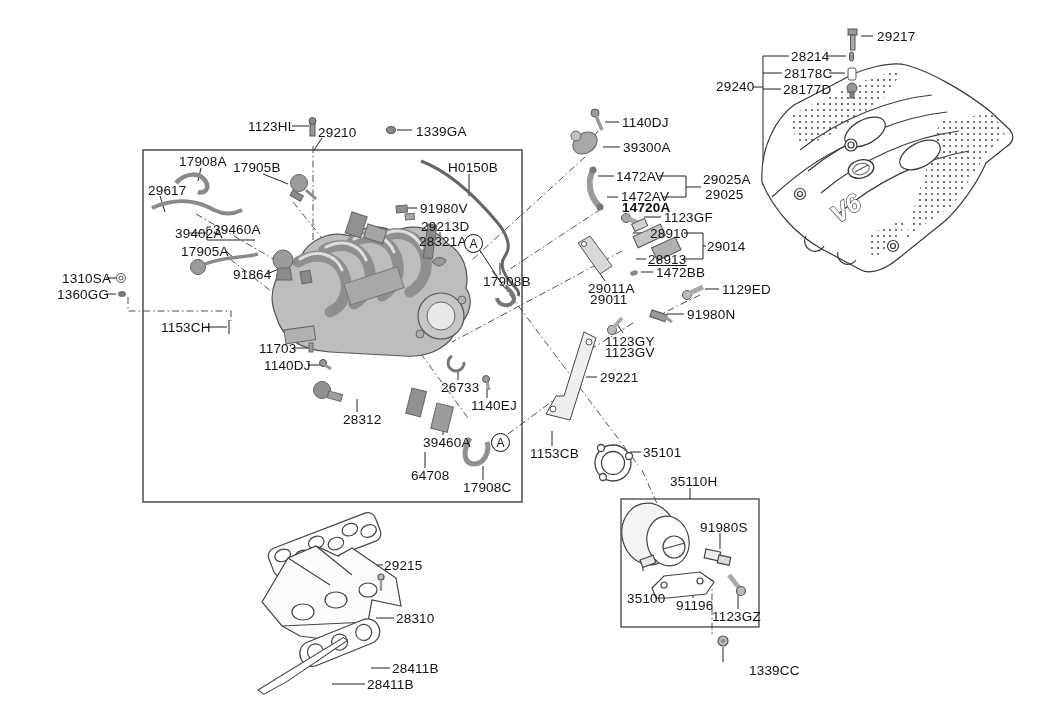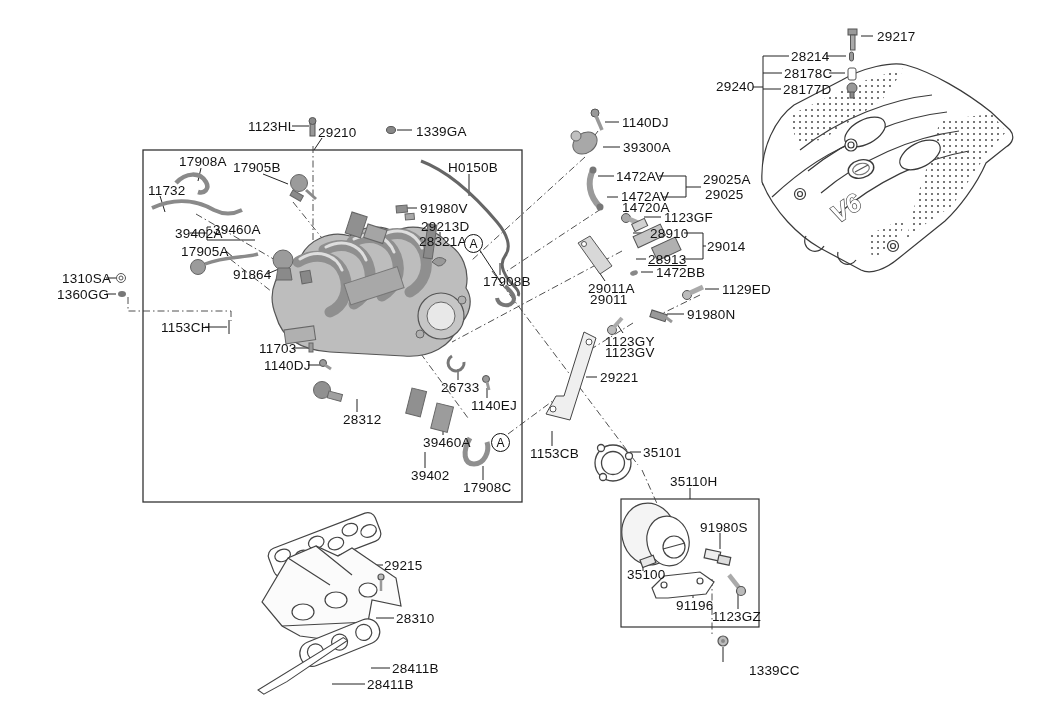--- a/index.html
+++ b/index.html
@@ -258,46 +258,46 @@
   </g>
 </svg>
 
 <div id="labels">
       <div class="lbl" style="left: 248px; top: 120px;">1123HL</div>
       <div class="lbl" style="left: 318px; top: 126px;">29210</div>
       <div class="lbl" style="left: 416px; top: 125px;">1339GA</div>
       <div class="lbl" style="left: 179px; top: 155px;">17908A</div>
       <div class="lbl" style="left: 233px; top: 161px;">17905B</div>
       <div class="lbl" style="left: 448px; top: 161px;">H0150B</div>
-      <div class="lbl" style="left: 148px; top: 184px;">11732</div>
+      <div class="lbl" style="left: 148px; top: 184px;">29617</div>
       <div class="lbl" style="left: 420px; top: 202px;">91980V</div>
       <div class="lbl" style="left: 421px; top: 220px;">29213D</div>
       <div class="lbl" style="left: 419px; top: 235px;">28321A</div>
       <div class="lbl" style="left: 213px; top: 223px;">39460A</div>
       <div class="lbl" style="left: 151px; top: 227px; margin-left: 24px;">39402A</div>
       <div class="lbl" style="left: 181px; top: 245px;">17905A</div>
       <div class="lbl" style="left: 233px; top: 268px;">91864</div>
       <div class="lbl" style="left: 62px; top: 272px;">1310SA</div>
       <div class="lbl" style="left: 57px; top: 288px;">1360GG</div>
       <div class="lbl" style="left: 483px; top: 275px;">17908B</div>
       <div class="lbl" style="left: 161px; top: 321px;">1153CH</div>
       <div class="lbl" style="left: 259px; top: 342px;">11703</div>
       <div class="lbl" style="left: 264px; top: 359px;">1140DJ</div>
       <div class="lbl" style="left: 343px; top: 413px;">28312</div>
       <div class="lbl" style="left: 441px; top: 381px;">26733</div>
       <div class="lbl" style="left: 471px; top: 399px;">1140EJ</div>
       <div class="lbl" style="left: 423px; top: 436px;">39460A</div>
-      <div class="lbl" style="left: 411px; top: 469px;">39402</div>
+      <div class="lbl" style="left: 411px; top: 469px;">64708</div>
       <div class="lbl" style="left: 463px; top: 481px;">17908C</div>
       <div class="lbl" style="left: 530px; top: 447px;">1153CB</div>
       <div class="lbl" style="left: 622px; top: 116px;">1140DJ</div>
       <div class="lbl" style="left: 623px; top: 141px; text-align: right;">39300A</div>
       <div class="lbl" style="left: 616px; top: 170px;">1472AV</div>
       <div class="lbl" style="left: 621px; top: 190px;">1472AV</div>
-      <div class="lbl" style="left: 622px; top: 201px;">14720A</div>
+      <div class="lbl" style="left: 622px; top: 201px; font-weight: bold;">14720A</div>
       <div class="lbl" style="left: 703px; top: 173px;">29025A</div>
       <div class="lbl" style="left: 705px; top: 188px;">29025</div>
       <div class="lbl" style="left: 664px; top: 211px;">1123GF</div>
       <div class="lbl" style="left: 650px; top: 227px;">28910</div>
       <div class="lbl" style="left: 707px; top: 240px; text-align: right;">29014</div>
       <div class="lbl" style="left: 648px; top: 253px; text-decoration: underline;">28913</div>
       <div class="lbl" style="left: 656px; top: 266px;">1472BB</div>
       <div class="lbl" style="left: 588px; top: 282px;">29011A</div>
       <div class="lbl" style="left: 590px; top: 293px;">29011</div>
       <div class="lbl" style="left: 722px; top: 283px;">1129ED</div>
@@ -306,21 +306,21 @@
       <div class="lbl" style="left: 605px; top: 346px;">1123GV</div>
       <div class="lbl" style="left: 600px; top: 371px;">29221</div>
       <div class="lbl" style="left: 877px; top: 30px;">29217</div>
       <div class="lbl" style="left: 791px; top: 50px;">28214</div>
       <div class="lbl" style="left: 784px; top: 67px;">28178C</div>
       <div class="lbl" style="left: 783px; top: 83px;">28177D</div>
       <div class="lbl" style="left: 716px; top: 80px; text-align: right;">29240</div>
       <div class="lbl" style="left: 643px; top: 446px;">35101</div>
       <div class="lbl" style="left: 670px; top: 475px;">35110H</div>
       <div class="lbl" style="left: 700px; top: 521px;">91980S</div>
-      <div class="lbl" style="left: 627px; top: 568px;">35100</div>
+      <div class="lbl" style="left: 627px; top: 592px;">35100</div>
       <div class="lbl" style="left: 676px; top: 599px;">91196</div>
       <div class="lbl" style="left: 712px; top: 610px;">1123GZ</div>
       <div class="lbl" style="left: 705px; top: 664px; margin-left: 44px;">1339CC</div>
       <div class="lbl" style="left: 384px; top: 559px; text-align: right;">29215</div>
       <div class="lbl" style="left: 396px; top: 612px;">28310</div>
       <div class="lbl" style="left: 392px; top: 662px;">28411B</div>
       <div class="lbl" style="left: 367px; top: 678px;">28411B</div>
       <div class="marker" style="left: 464px; top: 234px;">A</div>
       <div class="marker" style="left: 491px; top: 433px;">A</div>
     </div>

